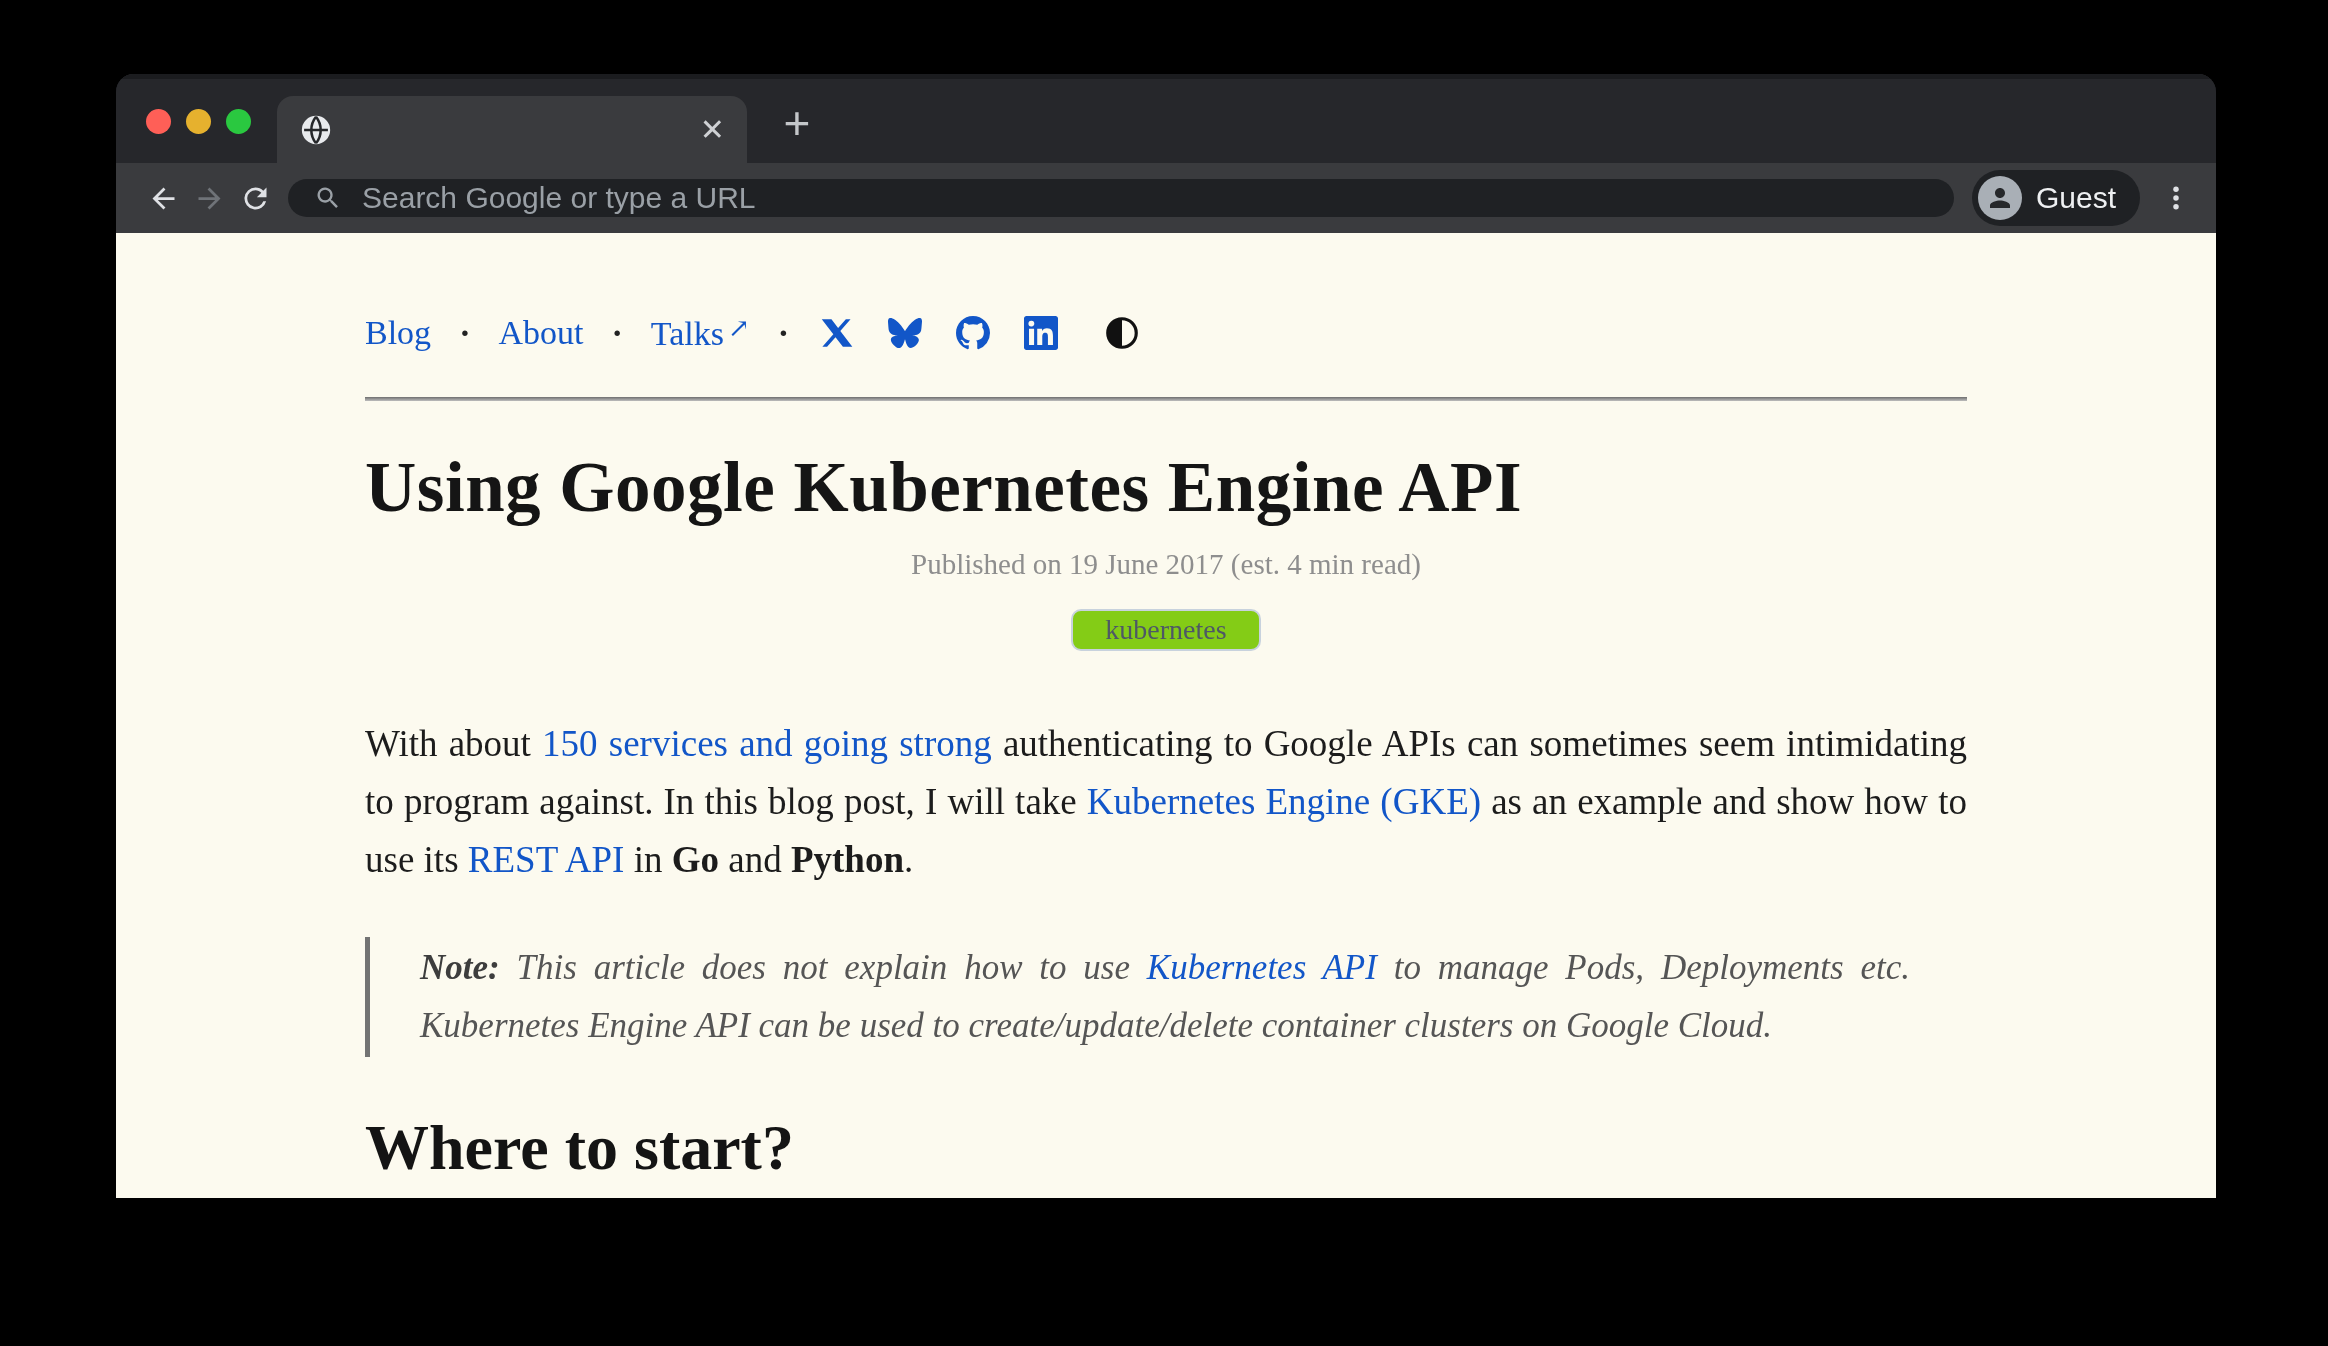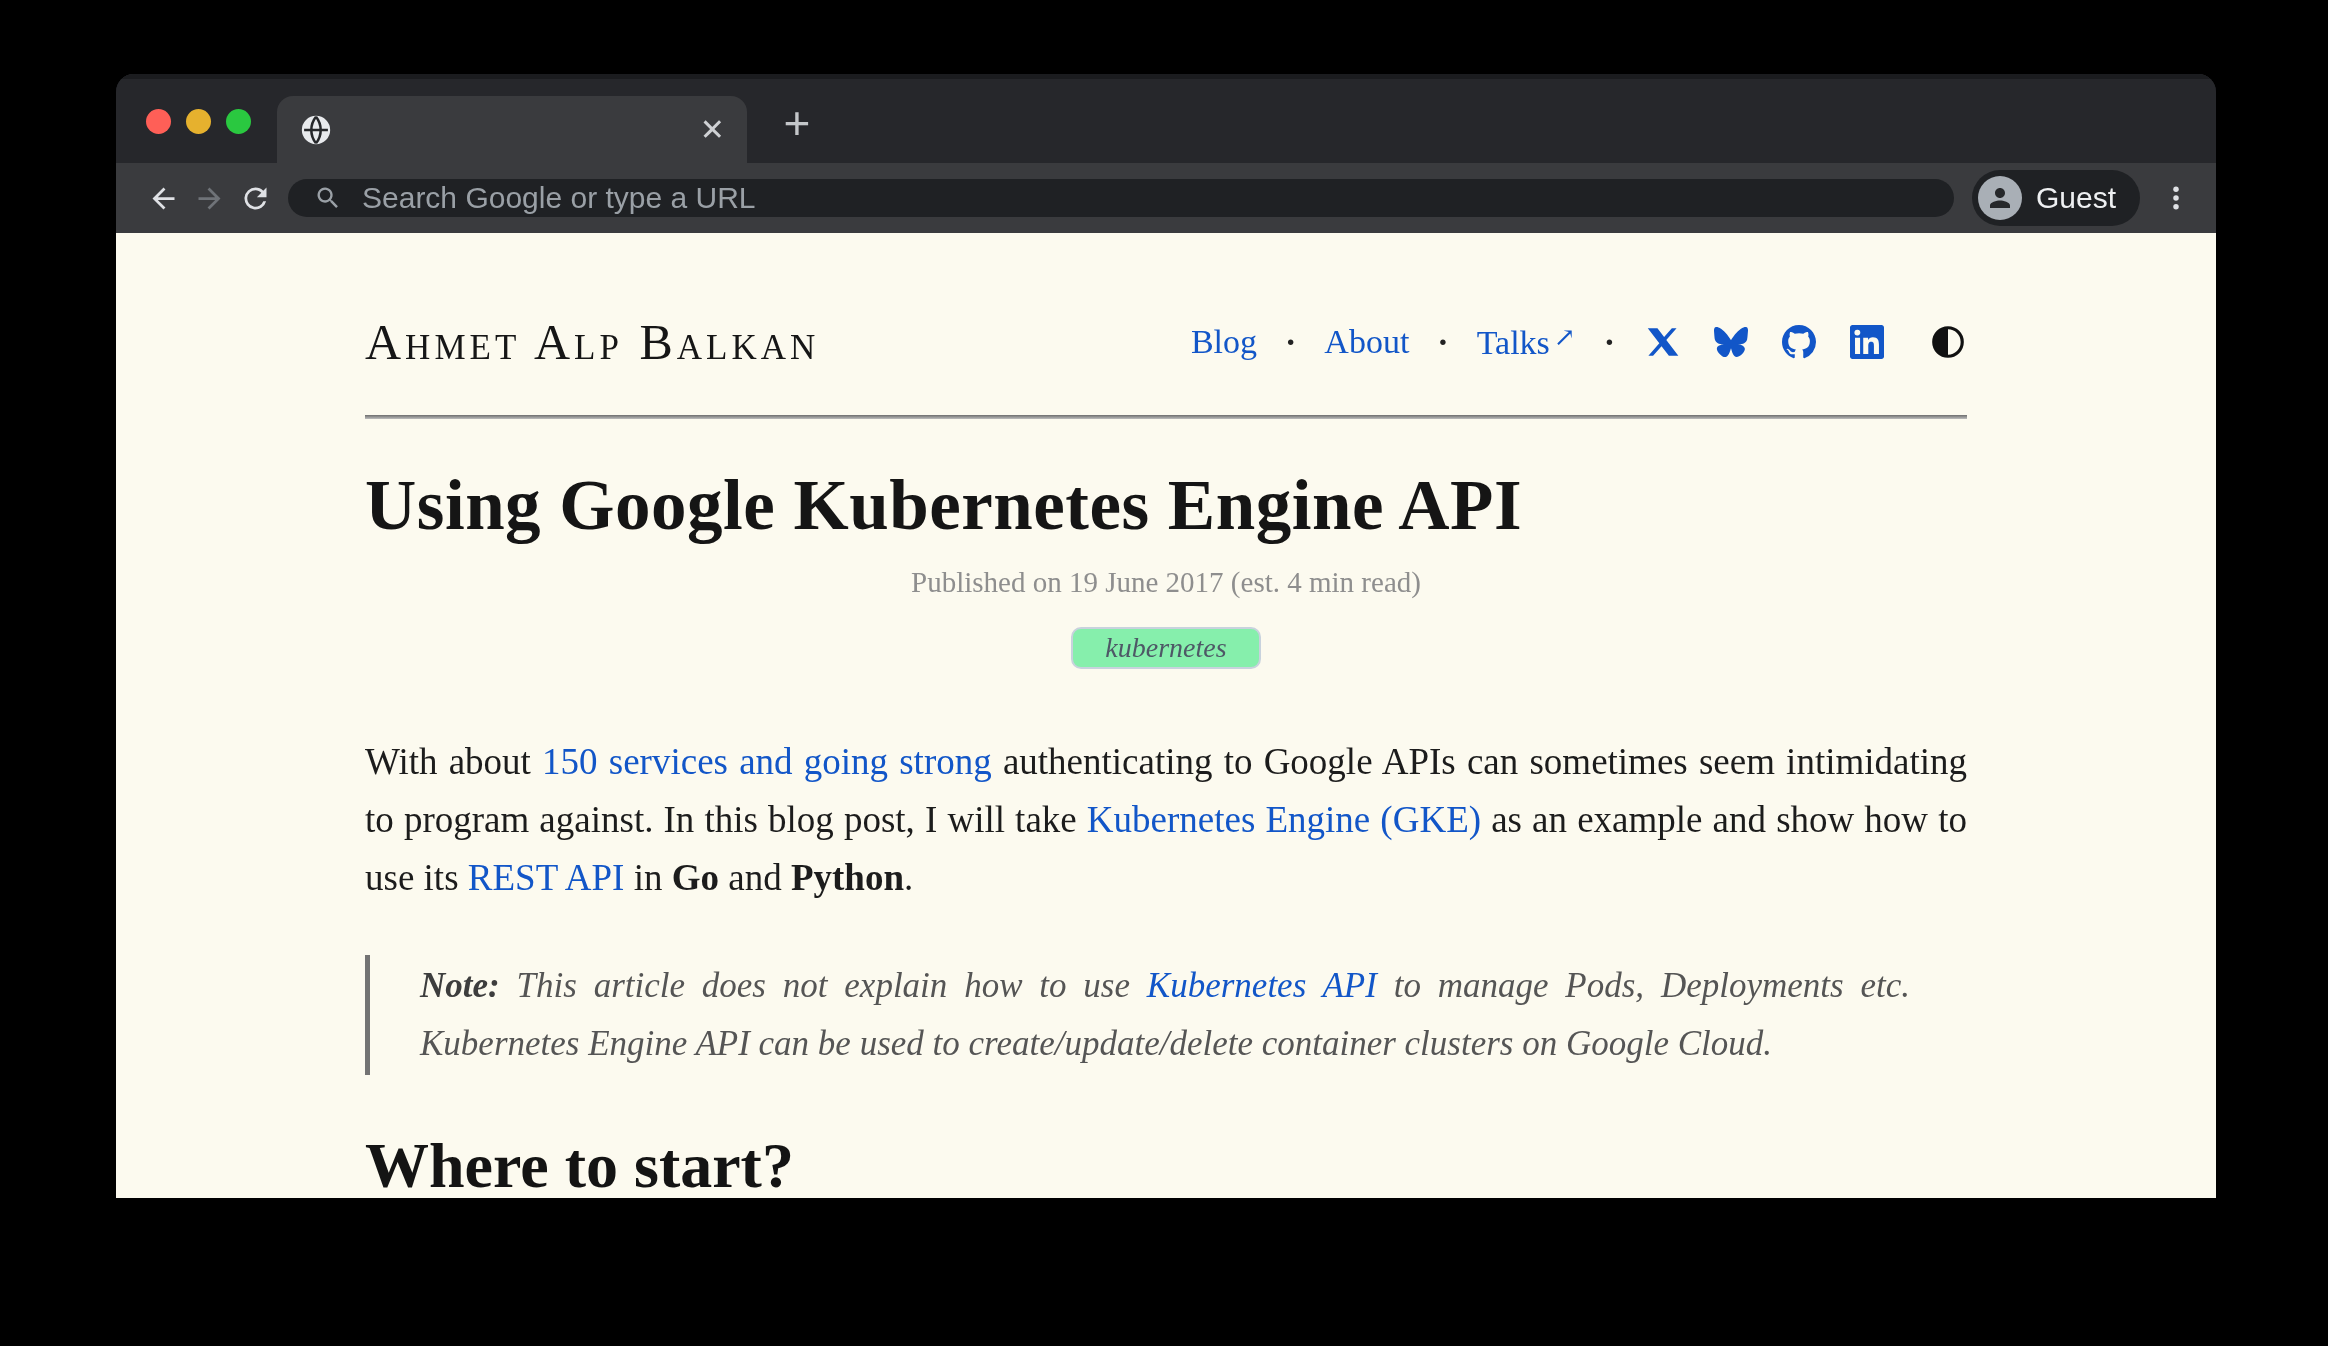--- a/index.html
+++ b/index.html
@@ -53,22 +53,22 @@
   .nav .sep{color:#222;font-size:34px;font-weight:700;}
   .nav .ext{font-size:26px;vertical-align:8px;margin-left:4px;}
   .soc{display:flex;align-items:center;justify-content:center;width:40px;height:40px;}
   .soc svg{width:34px;height:34px;fill:#1256c8;display:block;}
   .theme{margin-left:14px;display:flex;align-items:center;}
   .theme svg{width:38px;height:38px;display:block;}
   .rule{margin-top:44px;height:4px;background:linear-gradient(#6e6e6e,#bdbdbd);}
   h1{margin:46px 0 0;font-size:71px;font-weight:600;color:#151515;letter-spacing:.5px;}
   .meta{margin-top:20px;display:flex;align-items:center;gap:28px;flex-direction:column;}
   .published{font-size:29px;color:#8e8e8e;}
-  .tag{font-size:28px;color:#4e5866;background:#86efac;border:2px solid #c8d2dd;
-       border-radius:10px;padding:3px 32px;text-decoration:none;font-style:italic;}
+  .tag{font-size:28px;color:#4e5866;background:#84cc16;border:2px solid #c8d2dd;
+       border-radius:10px;padding:3px 32px;text-decoration:none;}
   p.intro{margin:64px 0 0;font-size:37px;line-height:58px;text-align:justify;}
   .inline-link{color:#1256c8;text-decoration:none;}
   .bold{font-weight:700;}
   blockquote{margin:48px 0 0;border-left:5px solid #737373;padding:2px 0 2px 50px;width:1490px;box-sizing:content-box;}
   blockquote p{margin:0;font-style:italic;font-size:35px;line-height:58px;color:#555;text-align:justify;}
   blockquote .bold{color:#3d3d3d;}
   h2{margin:54px 0 0;font-size:64px;font-weight:600;color:#141414;}
 </style>
 </head>
 <body>
@@ -130,21 +130,20 @@
             <circle cx="12" cy="5" r="2.2"></circle>
             <circle cx="12" cy="12" r="2.2"></circle>
             <circle cx="12" cy="19" r="2.2"></circle>
           </svg>
       </span>
     </div>
 
     <div class="content">
       <div class="page-inner">
         <header class="site-header">
-          <a href="#" class="site-name">Ahmet Alp Balkan</a>
           <nav class="nav">
             <a href="#">Blog</a>
             <span class="sep">·</span>
             <a href="#">About</a>
             <span class="sep">·</span>
             <a href="#"><span>Talks</span><span class="ext">↗</span></a>
             <span class="sep">·</span>
             <a href="#" class="soc">
               <svg viewBox="0 0 24 24">
                   <path d="M18.244 2.25h3.308l-7.227 8.26 8.502 11.24h-6.657l-5.214-6.817L4.99 21.75H1.68l7.73-8.835L1.254 2.25h6.826l4.713 6.231 5.451-6.231z"></path>

